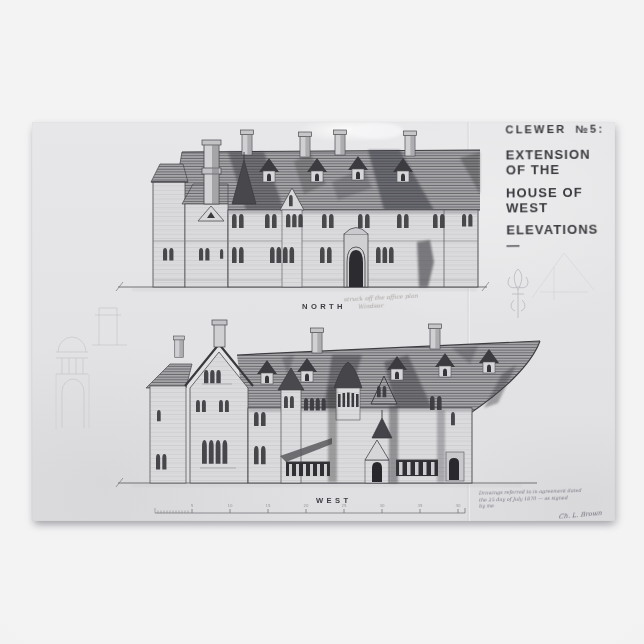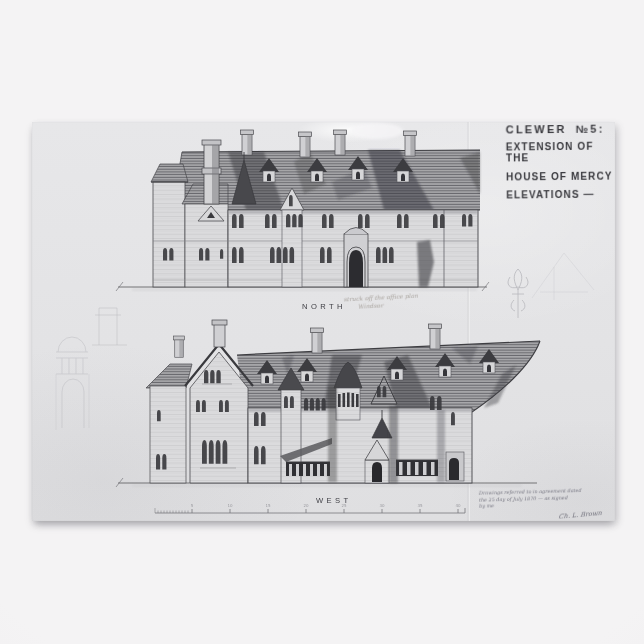--- a/index.html
+++ b/index.html
@@ -20,24 +20,24 @@
     box-shadow: 0 5px 8px -2px rgba(70,70,78,.38), 3px 3px 7px rgba(70,70,78,.16), inset 0 0 2px rgba(0,0,0,.05);
   }
   .poster svg{position:absolute;left:0;top:0;}
   .abs{position:absolute;}
   .title-block{
     left:474px;top:1px;width:108px;
     color:#2d2d32;opacity:.93;
     transform:rotate(-.5deg);
     filter:blur(.15px);
   }
-  .title-block .t1{font-size:11px;font-weight:bold;letter-spacing:2.2px;word-spacing:4px;margin-bottom:6px;}
-  .title-block .t2{font-size:10px;font-weight:bold;letter-spacing:1.1px;margin-bottom:7.5px;}
+  .title-block .t1{font-size:11px;font-weight:bold;letter-spacing:2.2px;word-spacing:4px;margin-bottom:12px;}
+  .title-block .t2{font-size:13px;font-weight:bold;letter-spacing:1.1px;margin-bottom:7.5px;}
   .elev-label{
-    color:#3d3d43;font-size:7.6px;font-weight:normal;letter-spacing:3.4px;
+    color:#3d3d43;font-size:7.6px;font-weight:bold;letter-spacing:3.4px;
     filter:blur(.12px);
   }
   .hand{
     font-family:"DejaVu Serif","Liberation Serif",serif;font-style:italic;
     color:#8d8d97;filter:blur(.35px);
   }
   .pencil-note{
     left:312px;top:171px;width:95px;font-size:6px;line-height:8px;
     color:#a9a49f;transform:rotate(-3deg);filter:blur(.45px);
   }
@@ -339,21 +339,21 @@
           <text x="350" y="385">30</text>
           <text x="388" y="385">35</text>
           <text x="426" y="385">40</text>
         </g>
       </g>
     </svg>
 
     <div class="abs title-block">
       <div class="t1">CLEWER  №5:</div>
       <div class="t2">EXTENSION OF THE</div>
-      <div class="t2">HOUSE OF MERCY</div>
+      <div class="t2">HOUSE OF WEST</div>
       <div class="t2">ELEVATIONS —</div>
     </div>
 
     <div class="abs elev-label" style="left:270px;top:180px;">NORTH</div>
     <div class="abs elev-label" style="left:284px;top:374px;">WEST</div>
 
     <div class="abs hand pencil-note">
       <div>struck off the office plan</div>
       <div style="margin-left:14px">Windsor</div>
     </div>

